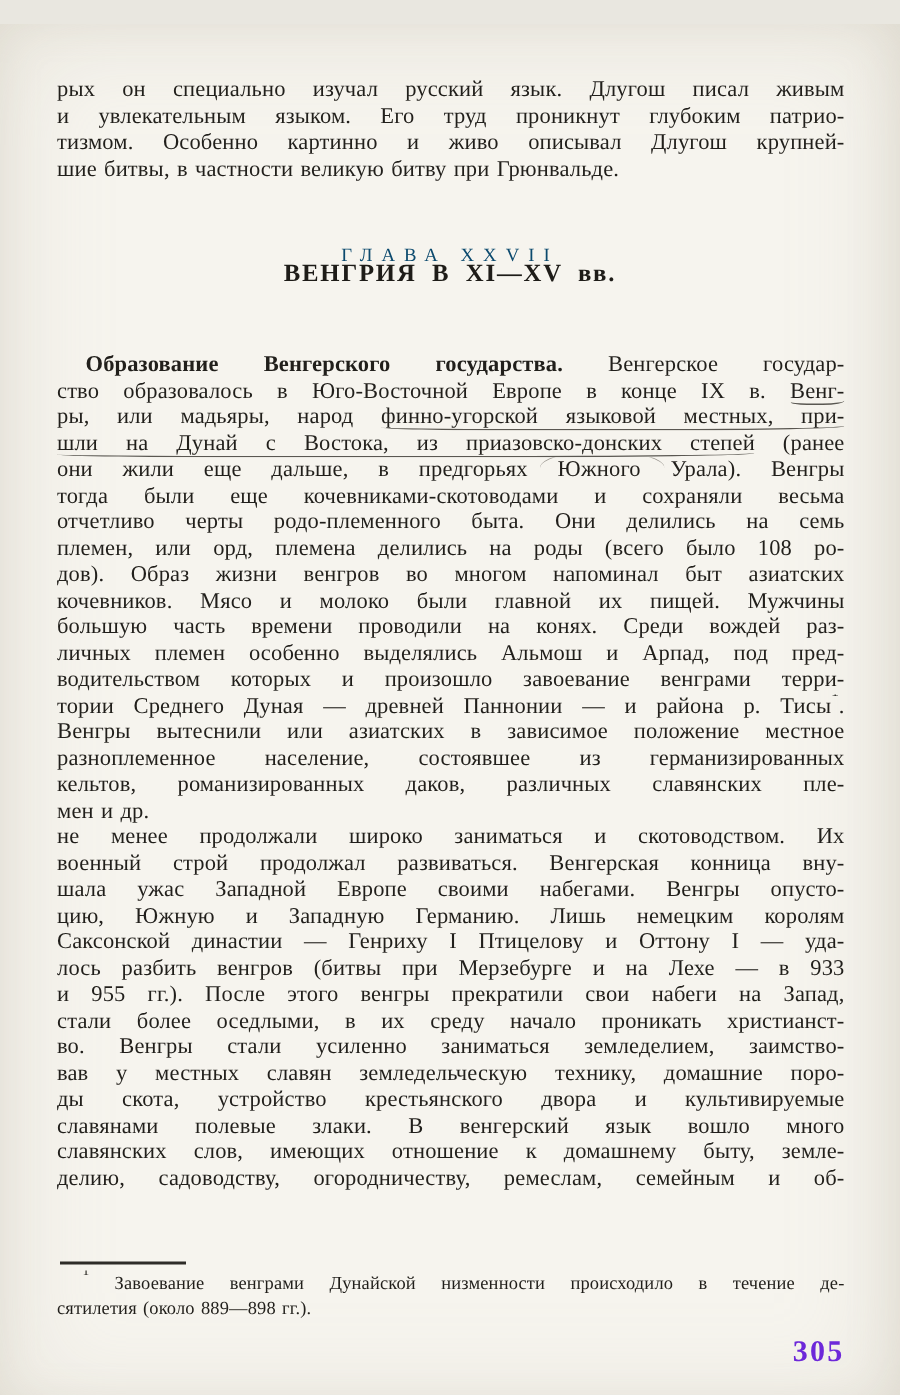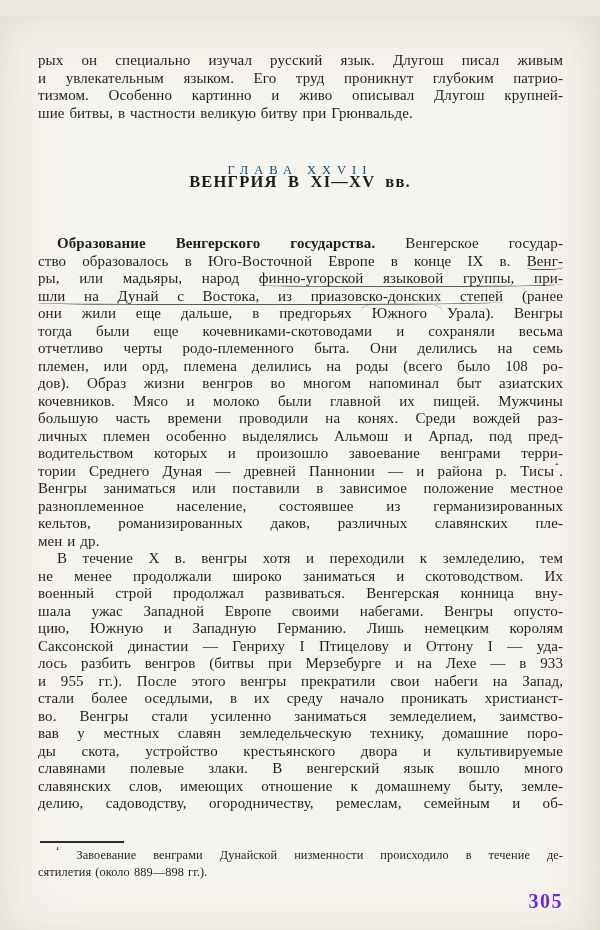--- a/index.html
+++ b/index.html
@@ -108,37 +108,36 @@
       <div class="line">рых он специально изучал русский язык. Длугош писал живым</div>
       <div class="line">и увлекательным языком. Его труд проникнут глубоким патрио-</div>
       <div class="line">тизмом. Особенно картинно и живо описывал Длугош крупней-</div>
       <div class="line end">шие битвы, в частности великую битву при Грюнвальде.</div>
     </div>
   <div class="chapter">ГЛАВА XXVII</div>
   <div class="title">ВЕНГРИЯ В XI—XV вв.</div>
   <div class="col body" id="body">
       <div class="line indent"><span class="b">Образование Венгерского государства.</span> Венгерское государ-</div>
       <div class="line">ство образовалось в Юго-Восточной Европе в конце IX в. <span class="pencil-u">Венг-</span></div>
-      <div class="line">ры, или мадьяры, народ <span class="pencil-u">финно-угорской языковой группы, при-</span></div>
+      <div class="line">ры, или мадьяры, народ <span class="pencil-u">финно-угорской языковой местных, при-</span></div>
       <div class="line"><span class="pencil-u">шли на Дунай с Востока, из приазовско-донских степей</span> (ранее</div>
       <div class="line">они жили еще дальше, в предгорьях <span class="pencil-arc">Южного</span> Урала). Венгры</div>
       <div class="line">тогда были еще кочевниками-скотоводами и сохраняли весьма</div>
       <div class="line">отчетливо черты родо-племенного быта. Они делились на семь</div>
       <div class="line">племен, или орд, племена делились на роды (всего было 108 ро-</div>
       <div class="line">дов). Образ жизни венгров во многом напоминал быт азиатских</div>
       <div class="line">кочевников. Мясо и молоко были главной их пищей. Мужчины</div>
       <div class="line">большую часть времени проводили на конях. Среди вождей раз-</div>
       <div class="line">личных племен особенно выделялись Альмош и Арпад, под пред-</div>
       <div class="line">водительством которых и произошло завоевание венграми терри-</div>
       <div class="line">тории Среднего Дуная — древней Паннонии — и района р. Тисы<sup>1</sup>.</div>
-      <div class="line">Венгры заниматься или поставили в зависимое положение местное</div>
+      <div class="line">Венгры вытеснили или азиатских в зависимое положение местное</div>
       <div class="line">разноплеменное население, состоявшее из германизированных</div>
       <div class="line">кельтов, романизированных даков, различных славянских пле-</div>
       <div class="line end">мен и др.</div>
-      <div class="line indent">В течение X в. венгры хотя и переходили к земледелию, тем</div>
       <div class="line">не менее продолжали широко заниматься и скотоводством. Их</div>
       <div class="line">военный строй продолжал развиваться. Венгерская конница вну-</div>
       <div class="line">шала ужас Западной Европе своими набегами. Венгры опусто-</div>
       <div class="line">цию, Южную и Западную Германию. Лишь немецким королям</div>
       <div class="line">Саксонской династии — Генриху I Птицелову и Оттону I — уда-</div>
       <div class="line">лось разбить венгров (битвы при Мерзебурге и на Лехе — в 933</div>
       <div class="line">и 955 гг.). После этого венгры прекратили свои набеги на Запад,</div>
       <div class="line">стали более оседлыми, в их среду начало проникать христианст-</div>
       <div class="line">во. Венгры стали усиленно заниматься земледелием, заимство-</div>
       <div class="line">вав у местных славян земледельческую технику, домашние поро-</div>

